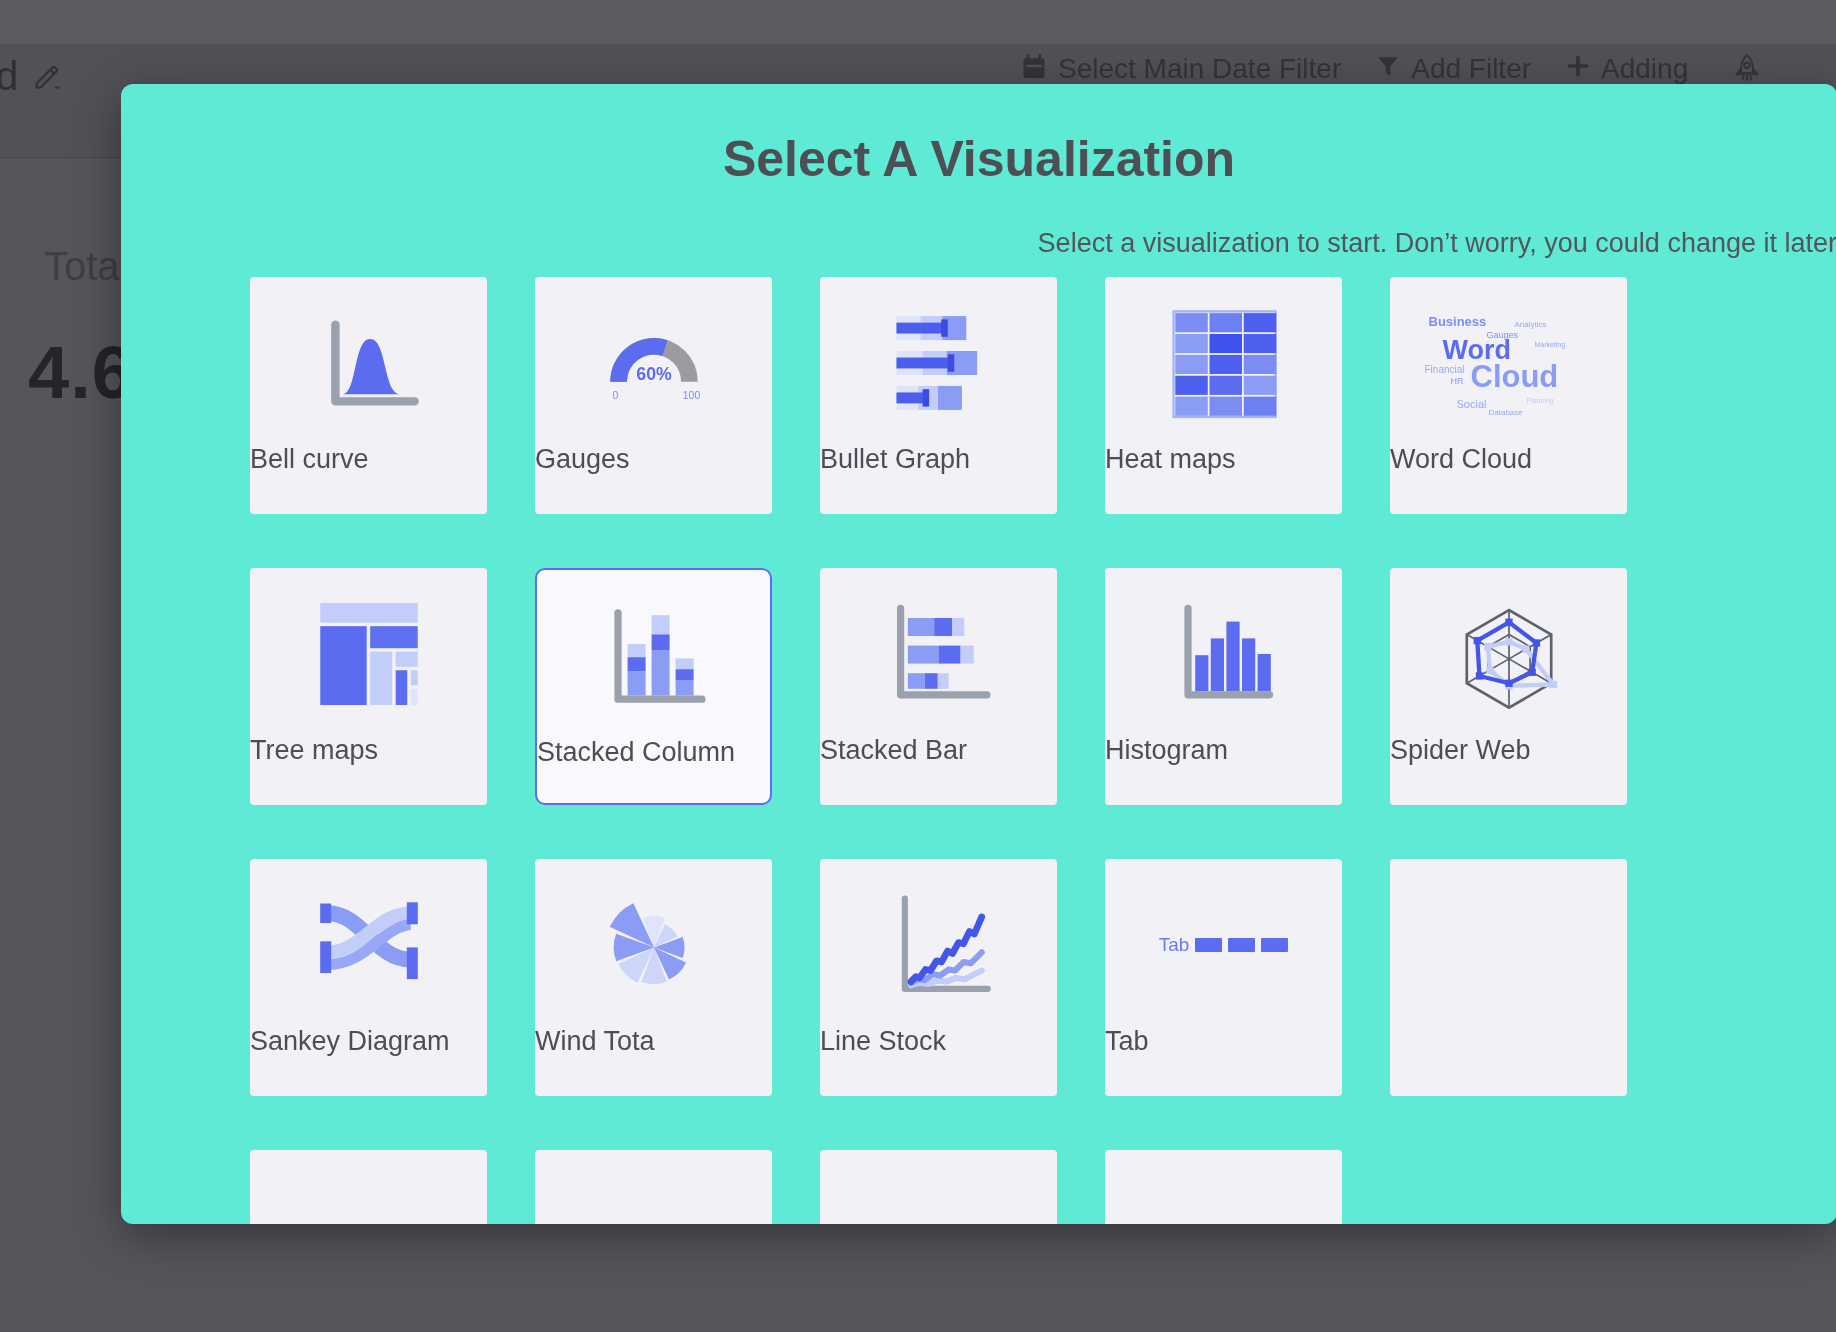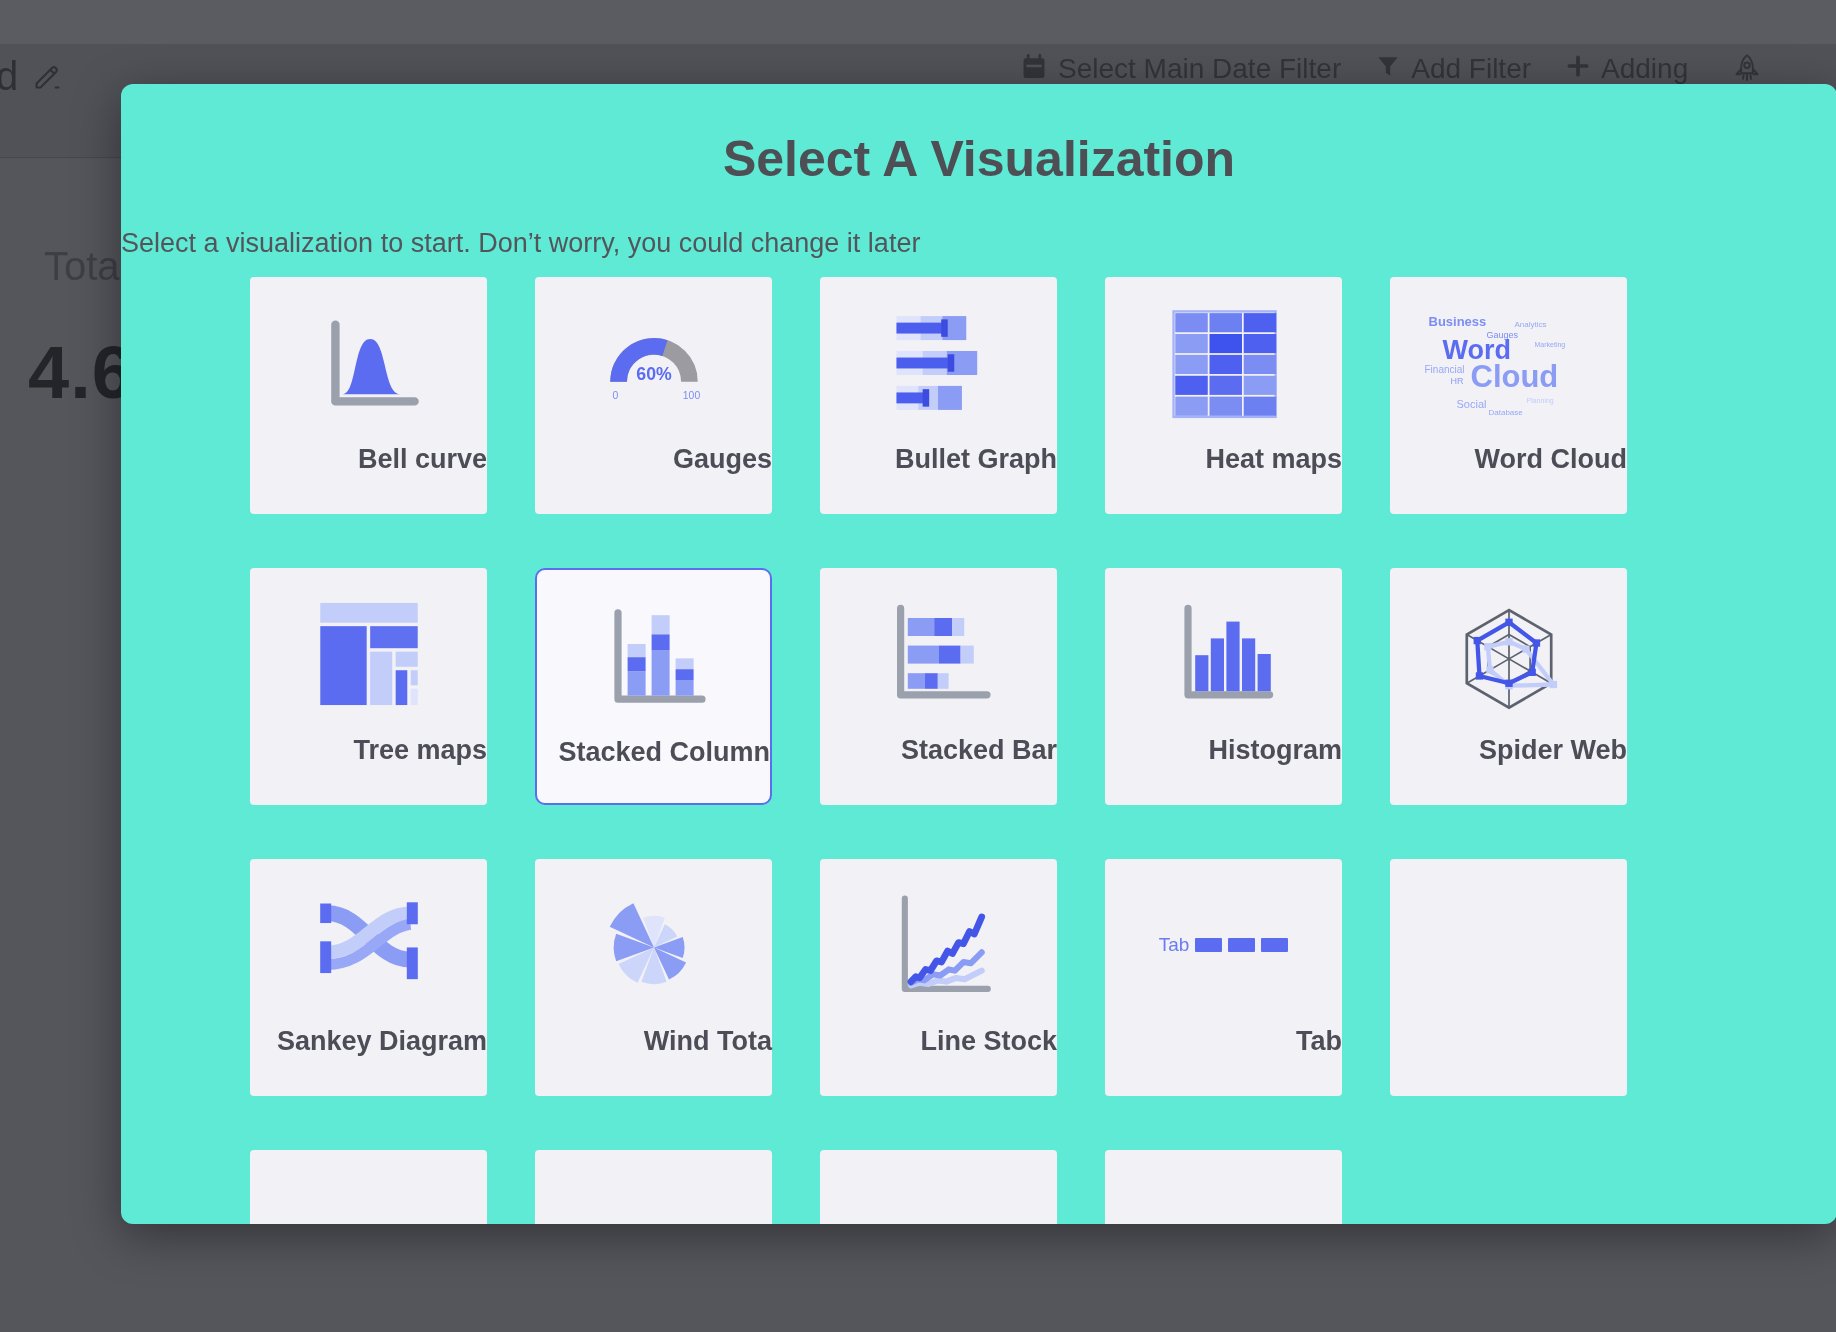--- a/index.html
+++ b/index.html
@@ -20,26 +20,26 @@
   .bd-chip { position:absolute; left:1736px; top:246px; width:170px; height:52px; border:2px solid #75767d; border-radius:8px; background:#5e5f65; color:#3a3b41; font-size:30px; line-height:48px; padding-left:14px; z-index:2; }
   .bd-band { position:absolute; left:1700px; top:293px; width:136px; height:15px; background:#46474d; z-index:2; }
   .bd-frag { position:absolute; font-size:24px; font-weight:bold; color:#303138; z-index:2; white-space:nowrap; }
   #frag-0 { left:1736px; top:628px; }
   #frag-1 { left:1722px; top:806px; }
   #frag-2 { left:1740px; top:988px; }
 
   
   .modal { position:absolute; left:121px; top:84px; width:1716px; height:1140px; background:#5eead4; border-radius:12px; overflow:hidden; box-shadow:0 12px 48px rgba(0,0,0,.4); z-index:10; }
   .modal-title { margin-top:48px; text-align:center; font-size:50px; font-weight:bold; color:#4e4f54; line-height:54px; }
-  .modal-subtitle { margin-top:40px; text-align:left; font-size:27px; color:#54555b; line-height:34px; }
+  .modal-subtitle { margin-top:40px; text-align:right; font-size:27px; color:#54555b; line-height:34px; }
   .grid { position:absolute; left:129px; top:193px; width:1377px; display:grid; grid-template-columns:repeat(5,237px); column-gap:48px; row-gap:54px; }
   .card { position:relative; width:237px; height:237px; background:#f1f1f6; border-radius:4px; cursor:pointer; }
   .card.sel { background:#f8f8fd; border:2px solid var(--accent); border-radius:10px; }
   .icon-wrap { position:absolute; left:0; right:0; top:22px; height:128px; display:flex; align-items:center; justify-content:center; }
-  .card-label { position:absolute; left:0; right:0; top:165px; text-align:right; font-size:27px; font-weight:bold; color:#4c4d56; line-height:35px; }
+  .card-label { position:absolute; left:0; right:0; top:165px; text-align:left; font-size:27px; font-weight:normal; color:#4c4d56; line-height:35px; }
 
   
   .wc-box { position:relative; width:172px; height:112px; }
   .wc-box span { position:absolute; white-space:nowrap; line-height:1; }
 
   
   .tab-icon { display:flex; align-items:center; gap:6px; }
   .tab-icon span { color:#6b7cf2; font-size:19px; }
   .tab-icon i { display:block; width:27px; height:14px; background:#5b6cf0; border-radius:1px; }
 </style>

